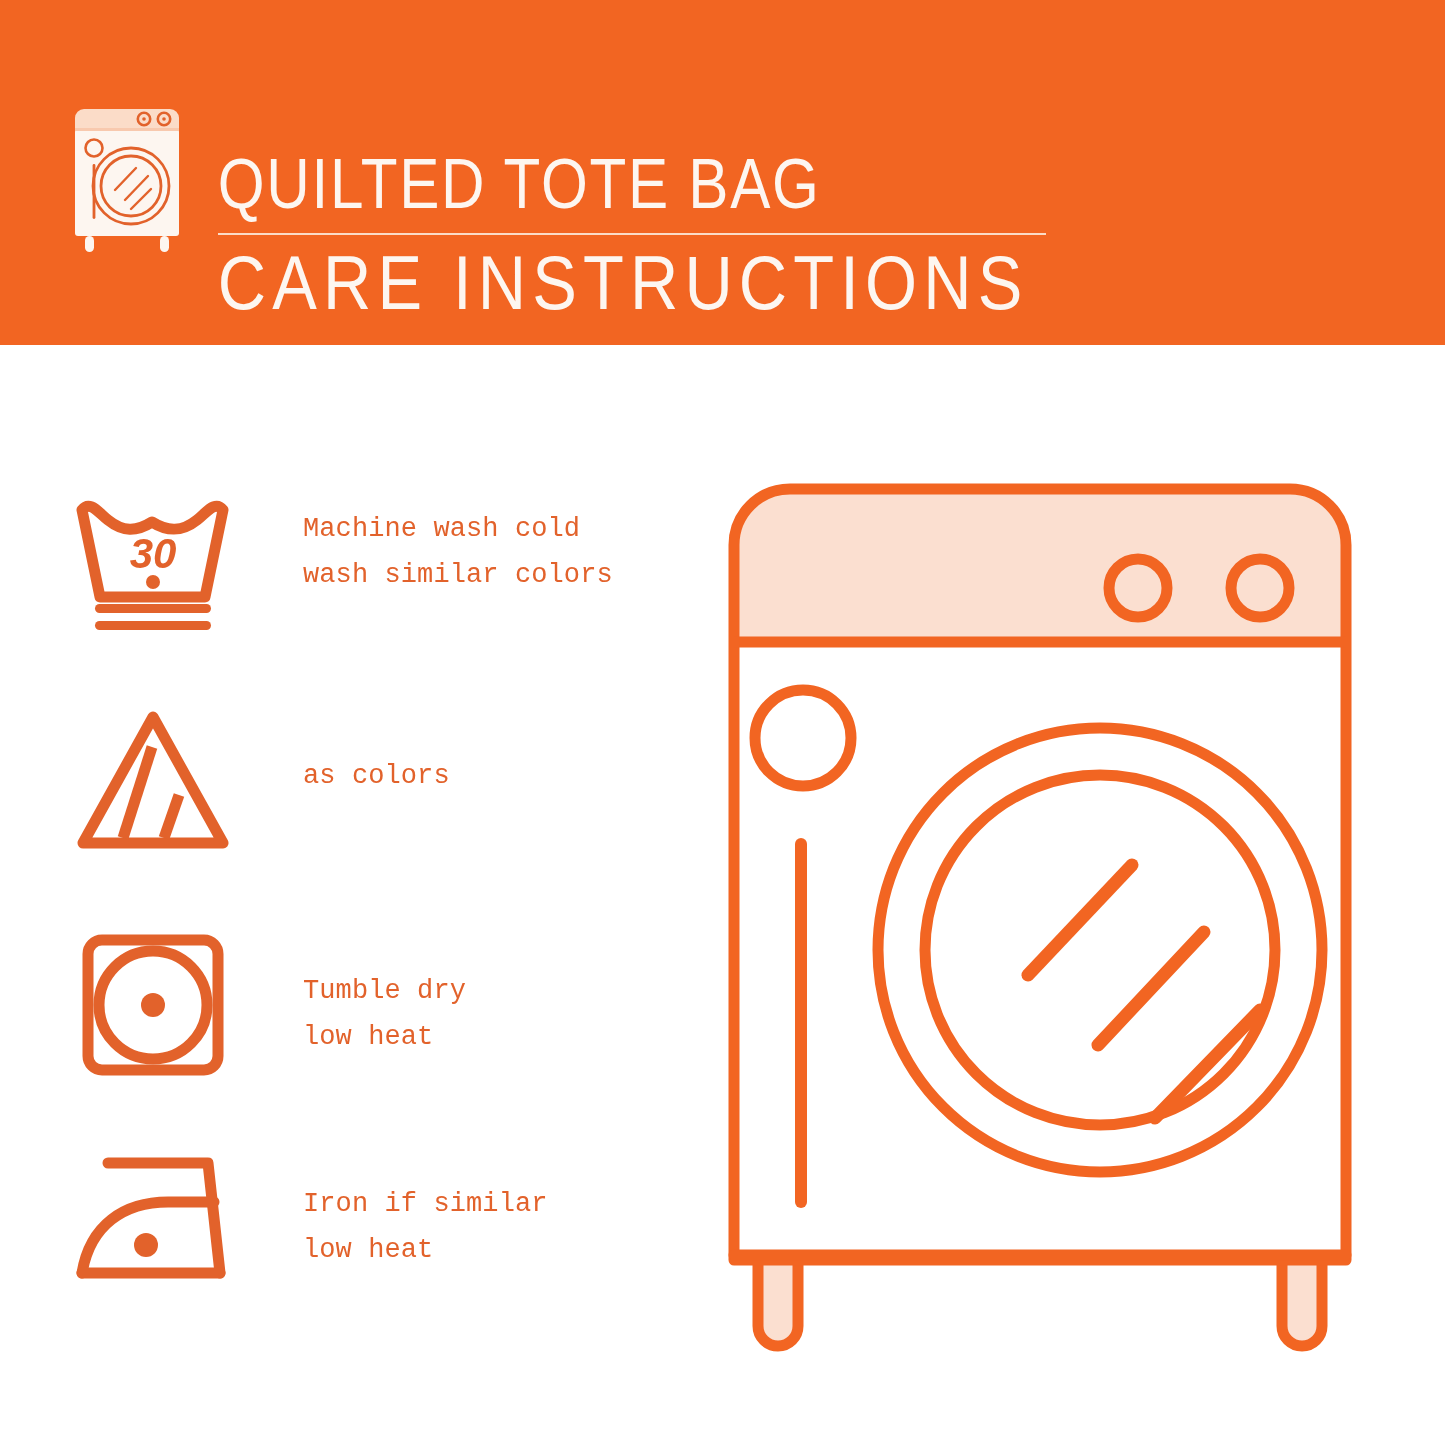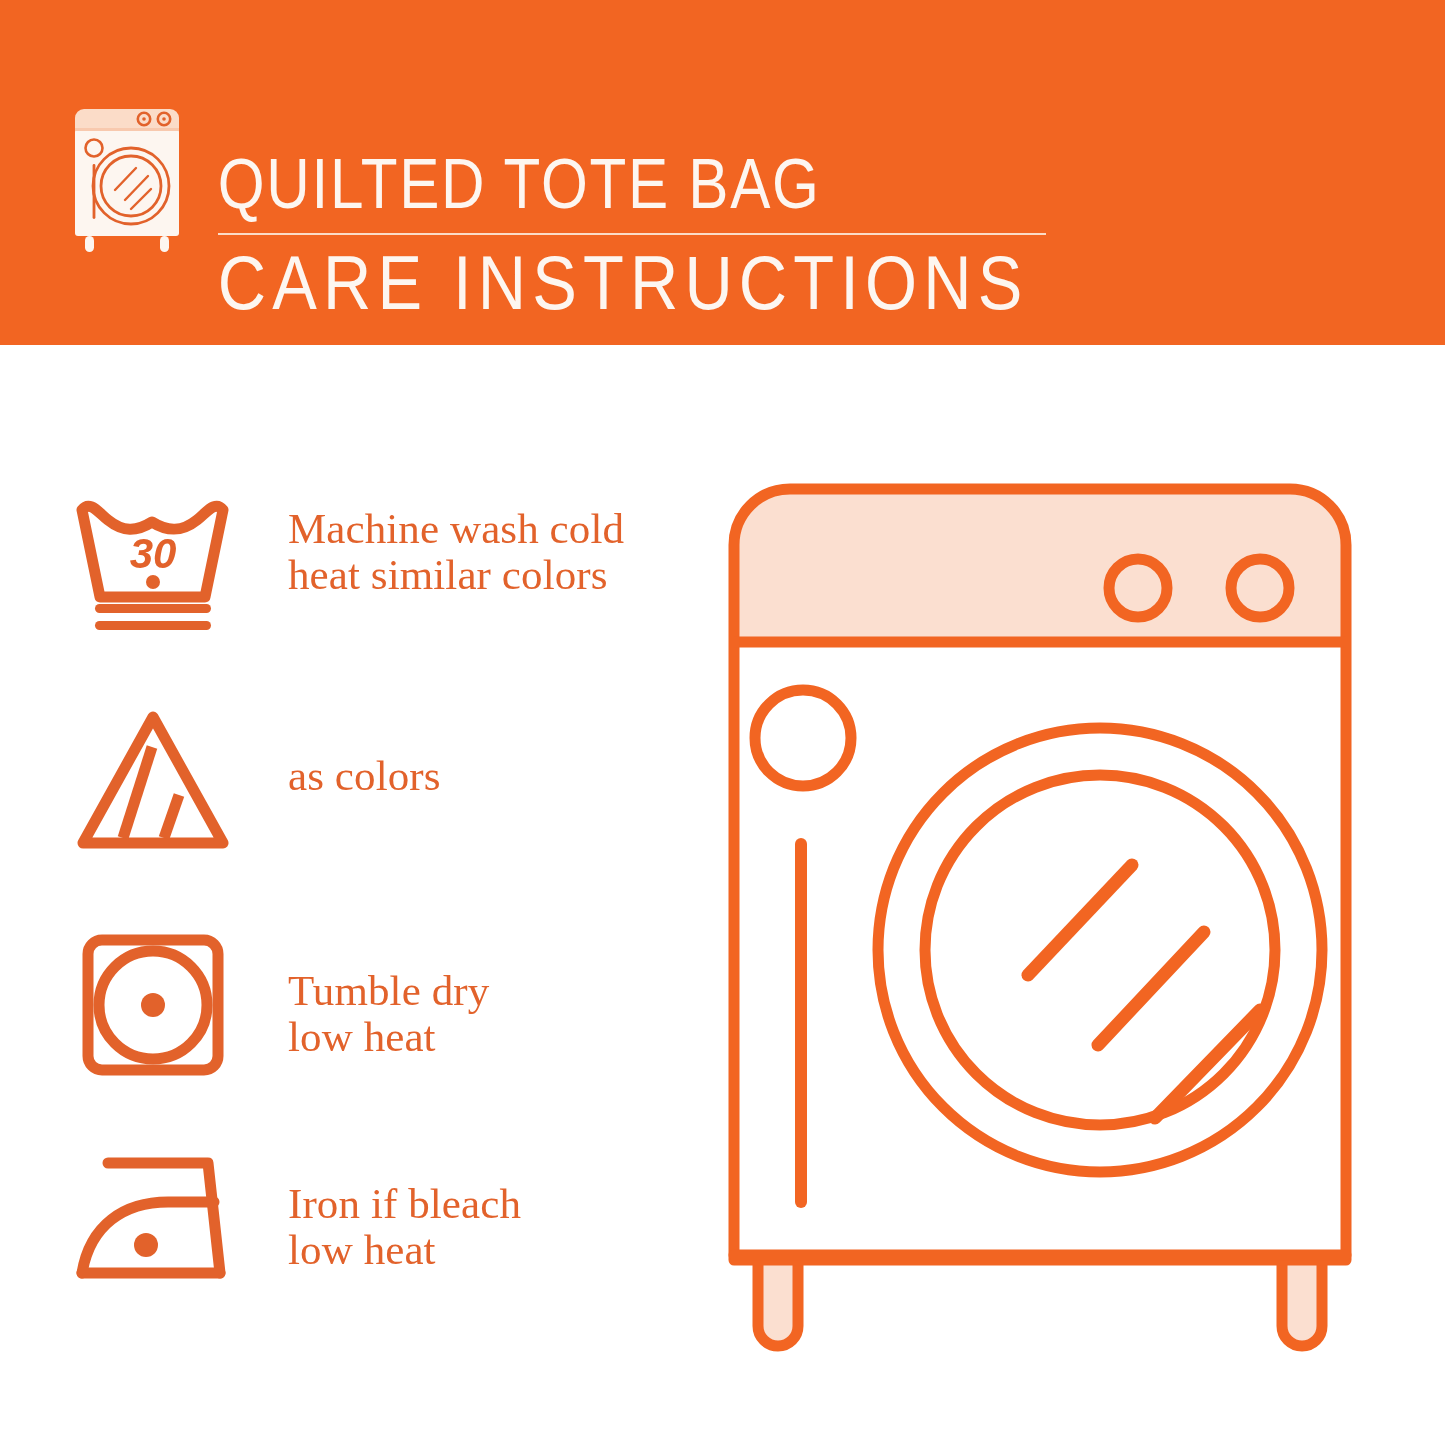--- a/index.html
+++ b/index.html
@@ -100,24 +100,24 @@
     position: absolute;
     left: 68px;
     top: 0;
     width: 170px;
     height: 150px;
     font-style: italic;
   }
   .care-sym svg { display: block; width: 100%; height: 100%; }
   .care-text {
     position: absolute;
-    left: 288px;
+    left: 303px;
     width: 400px;
-    font-family: Liberation Serif, serif;
-    font-size: 43px;
+    font-family: Liberation Mono, monospace;
+    font-size: 27px;
     line-height: 46px;
     font-weight: 500;
     color: #E2622B;
     letter-spacing: 0.1px;
   }
   .care-text .ln { display: block; white-space: nowrap; }
 
   
   #row-wash   { top: 145px; }
   #row-bleach { top: 360px; }
@@ -198,21 +198,21 @@
 
           <rect x="27" y="114" width="116" height="9" rx="4.5" fill="#E2622B"></rect>
           <rect x="27" y="131" width="116" height="9" rx="4.5" fill="#E2622B"></rect>
 
           <text x="85" y="78" text-anchor="middle" font-family="Liberation Sans, sans-serif" font-size="42" font-weight="700" fill="#E2622B">30</text>
           <circle cx="85" cy="92" r="7" fill="#E2622B"></circle>
         </svg>
       </div>
       <div class="care-text">
         <span class="ln">Machine wash cold</span>
-        <span class="ln">heat similar colors</span>
+        <span class="ln">wash similar colors</span>
       </div>
     </div>
 
     <div class="care-row" id="row-bleach">
       <div class="care-sym">
         <svg viewBox="0 0 170 150" xmlns="http://www.w3.org/2000/svg" aria-hidden="true">
 
           <path d="M85 12 L 155 138 L 15 138 Z" fill="none" stroke="#E2622B" stroke-width="11" stroke-linejoin="round"></path>
 
           <g stroke="#E2622B" stroke-width="11" stroke-linecap="butt">
@@ -245,21 +245,21 @@
         <svg viewBox="0 0 170 150" xmlns="http://www.w3.org/2000/svg" aria-hidden="true">
 
           <path d="M40 18 L 140 18 L 152 128" fill="none" stroke="#E2622B" stroke-width="11" stroke-linecap="round" stroke-linejoin="round"></path>
 
           <path d="M14 128 C 22 80 56 57 100 57 L 146 57" fill="none" stroke="#E2622B" stroke-width="11" stroke-linecap="round"></path>
           <line x1="14" y1="128" x2="152" y2="128" stroke="#E2622B" stroke-width="11" stroke-linecap="round"></line>
           <circle cx="78" cy="100" r="12" fill="#E2622B"></circle>
         </svg>
       </div>
       <div class="care-text">
-        <span class="ln">Iron if bleach</span>
+        <span class="ln">Iron if similar</span>
         <span class="ln">low heat</span>
       </div>
     </div>
 
   </div>
 
   <div id="washer-wrap">
     <svg viewBox="0 0 720 920" xmlns="http://www.w3.org/2000/svg" aria-hidden="true">
 
       <g>

